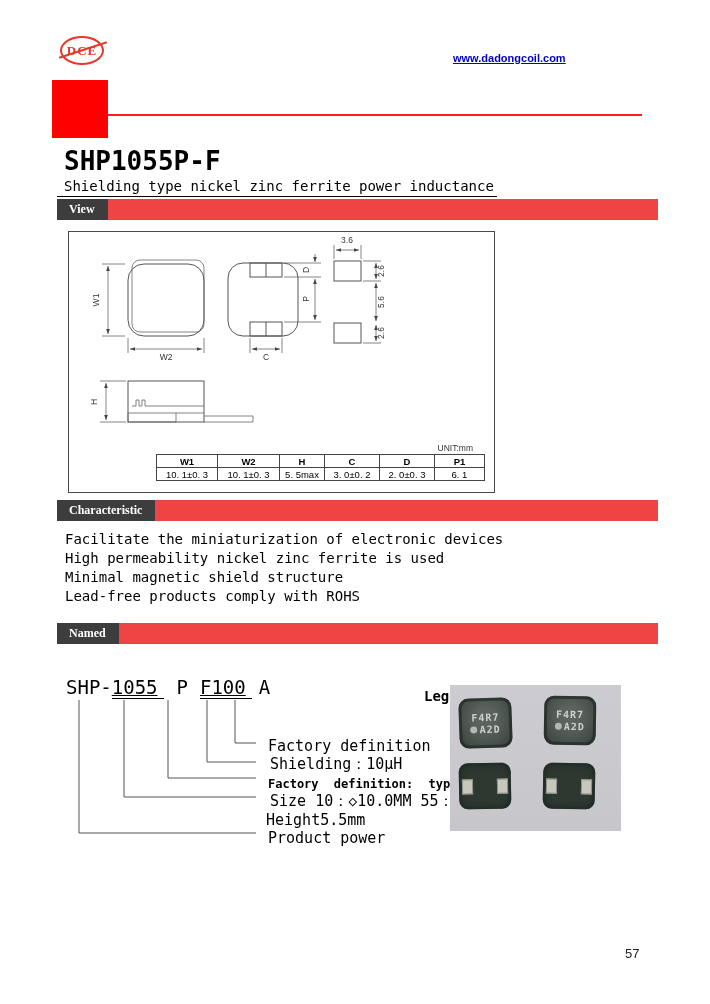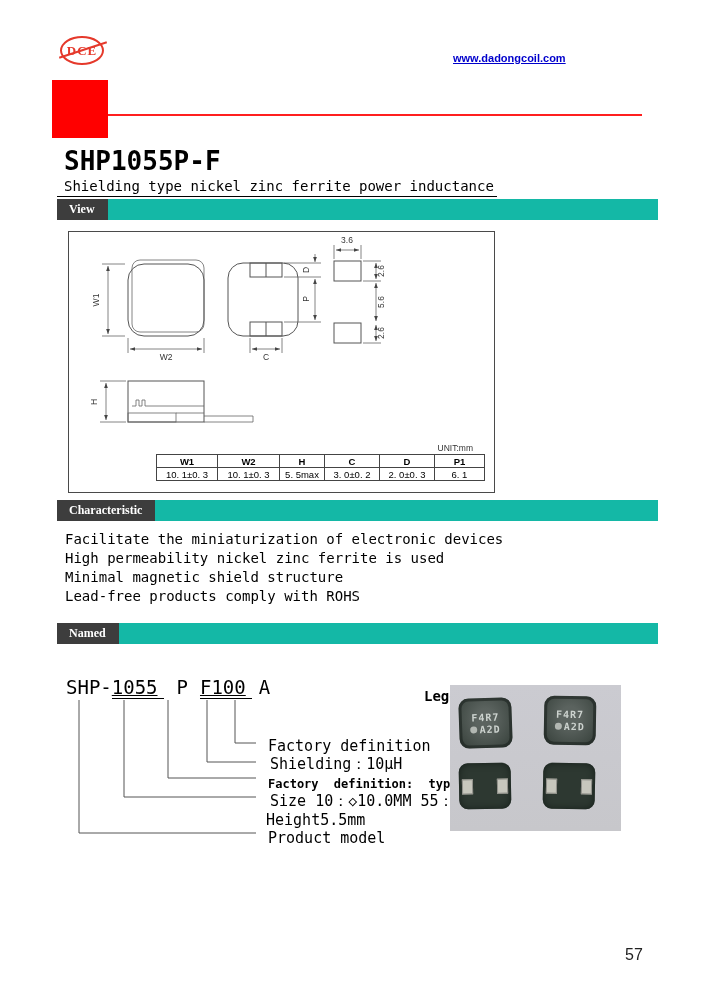--- a/index.html
+++ b/index.html
@@ -26,21 +26,21 @@
   .website { left:453px; top:52px; font-size:11px; font-weight:bold; color:#0000cc; text-decoration:underline; }
   .red-block { left:52px; top:80px; width:56px; height:58px; background:#ff0000; }
   .red-line  { left:108px; top:114px; width:534px; height:2px; background:#ff1f1f; }
 
   
   .model-title { left:64px; top:146px; font:bold 26px "DejaVu Sans Mono", monospace; letter-spacing:0; }
   .model-sub   { left:64px; top:178px; font:500 14px "DejaVu Sans Mono", monospace; }
   .sub-underline { left:57px; top:196px; width:440px; height:1px; background:#000; }
 
   
-  .banner { left:57px; width:601px; height:21px; background:#14b8a6; display:flex; }
+  .banner { left:57px; width:601px; height:21px; background:#ef4444; display:flex; }
   .banner .tag {
     background:#3d3d3d; color:#fff; font:bold 12px "Liberation Serif", serif;
     line-height:21px; padding:0 13px 0 12px; white-space:nowrap;
   }
 
   
   .view-frame { left:68px; top:231px; width:427px; height:262px; border:1px solid #4a4a4a; background:#fff; }
   .view-frame svg { position:absolute; left:0; top:0; }
   svg .ln   { stroke:#555; fill:none; stroke-width:1; }
   svg .thin { stroke:#666; fill:none; stroke-width:.8; }
@@ -74,21 +74,21 @@
     background:radial-gradient(ellipse at 50% 42%, #5b635f 25%, #454e49 68%, #333c37 100%);
     border-radius:10px; box-shadow:inset 0 0 0 3px rgba(24,31,27,.55);
     display:flex; flex-direction:column; align-items:center; justify-content:center;
     color:#ccd2ce; font:bold 10px "DejaVu Sans Mono", monospace; letter-spacing:1px;
   }
   .ind-top .mk2 { display:flex; align-items:center; margin-top:1px; }
   .dot { display:inline-block; width:7px; height:7px; border-radius:50%; background:#b2b7b2; margin-right:2px; }
   .ind-bot { background:#2d3831; border-radius:9px; box-shadow:inset 0 0 7px #161f1a; }
   .pad { position:absolute; top:16px; width:11px; height:15px; background:#c7c7bd; border:1px solid #90908a; }
 
-  .page-num { left:625px; top:946px; font-size:16px; color:#222; }
+  .page-num { left:625px; top:946px; font-size:13px; color:#222; }
 </style>
 </head>
 <body>
 
 <div id="page">
 
   <div class="abs logo">DCE</div>
   <div class="abs logo-slash"></div>
   <a class="abs website" href="#">www.dadongcoil.com</a>
   <div class="abs red-block"></div>
@@ -224,21 +224,21 @@
       <path d="M147,6 V68 H196"></path>
       <path d="M175,6 V49 H196"></path>
     </g>
   </svg>
 
   <div class="abs named-label" style="left:268px;top:737px;">Factory definition</div>
   <div class="abs named-label" style="left:270px;top:755px;">Shielding：10μH</div>
   <div class="abs named-label small" style="left:268px;top:777px;">Factory definition: type</div>
   <div class="abs named-label" style="left:270px;top:792px;">Size 10：◇10.0MM 55：</div>
   <div class="abs named-label" style="left:266px;top:811px;">Height5.5mm</div>
-  <div class="abs named-label" style="left:268px;top:829px;">Product model</div>
+  <div class="abs named-label" style="left:268px;top:829px;">Product power</div>
 
   <div class="abs legend-label">Legend:</div>
   <div class="abs photo">
     <div class="ind ind-top" style="left:9px;top:13px;width:53px;height:50px;transform:rotate(-2deg);">
       <span>F4R7</span>
       <span class="mk2">
           <span class="dot"></span>
           <span>A2D</span>
         </span>
     </div>

